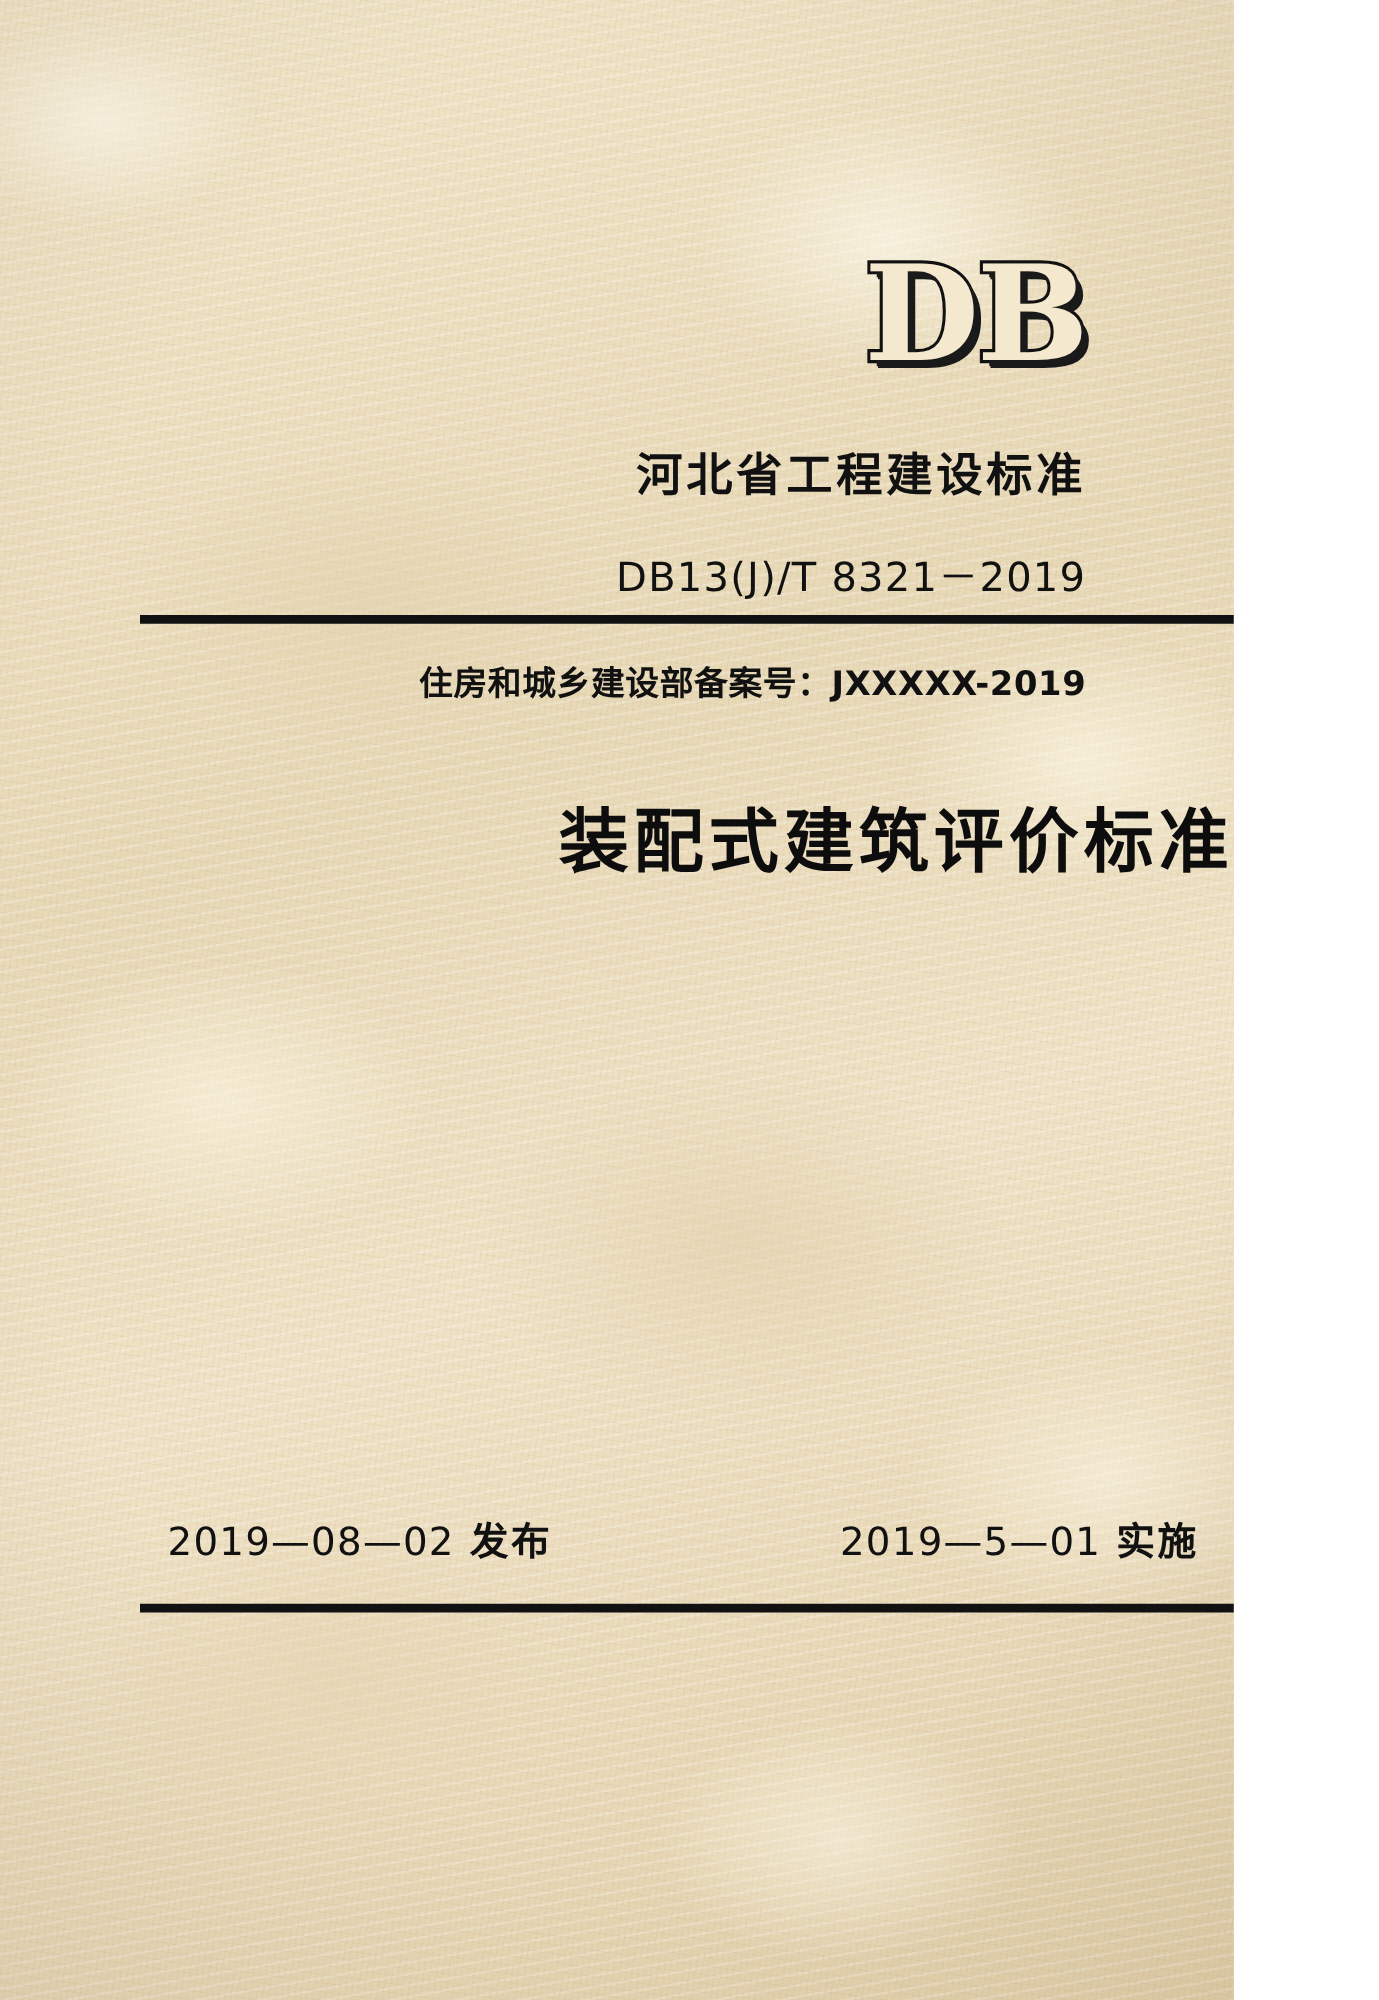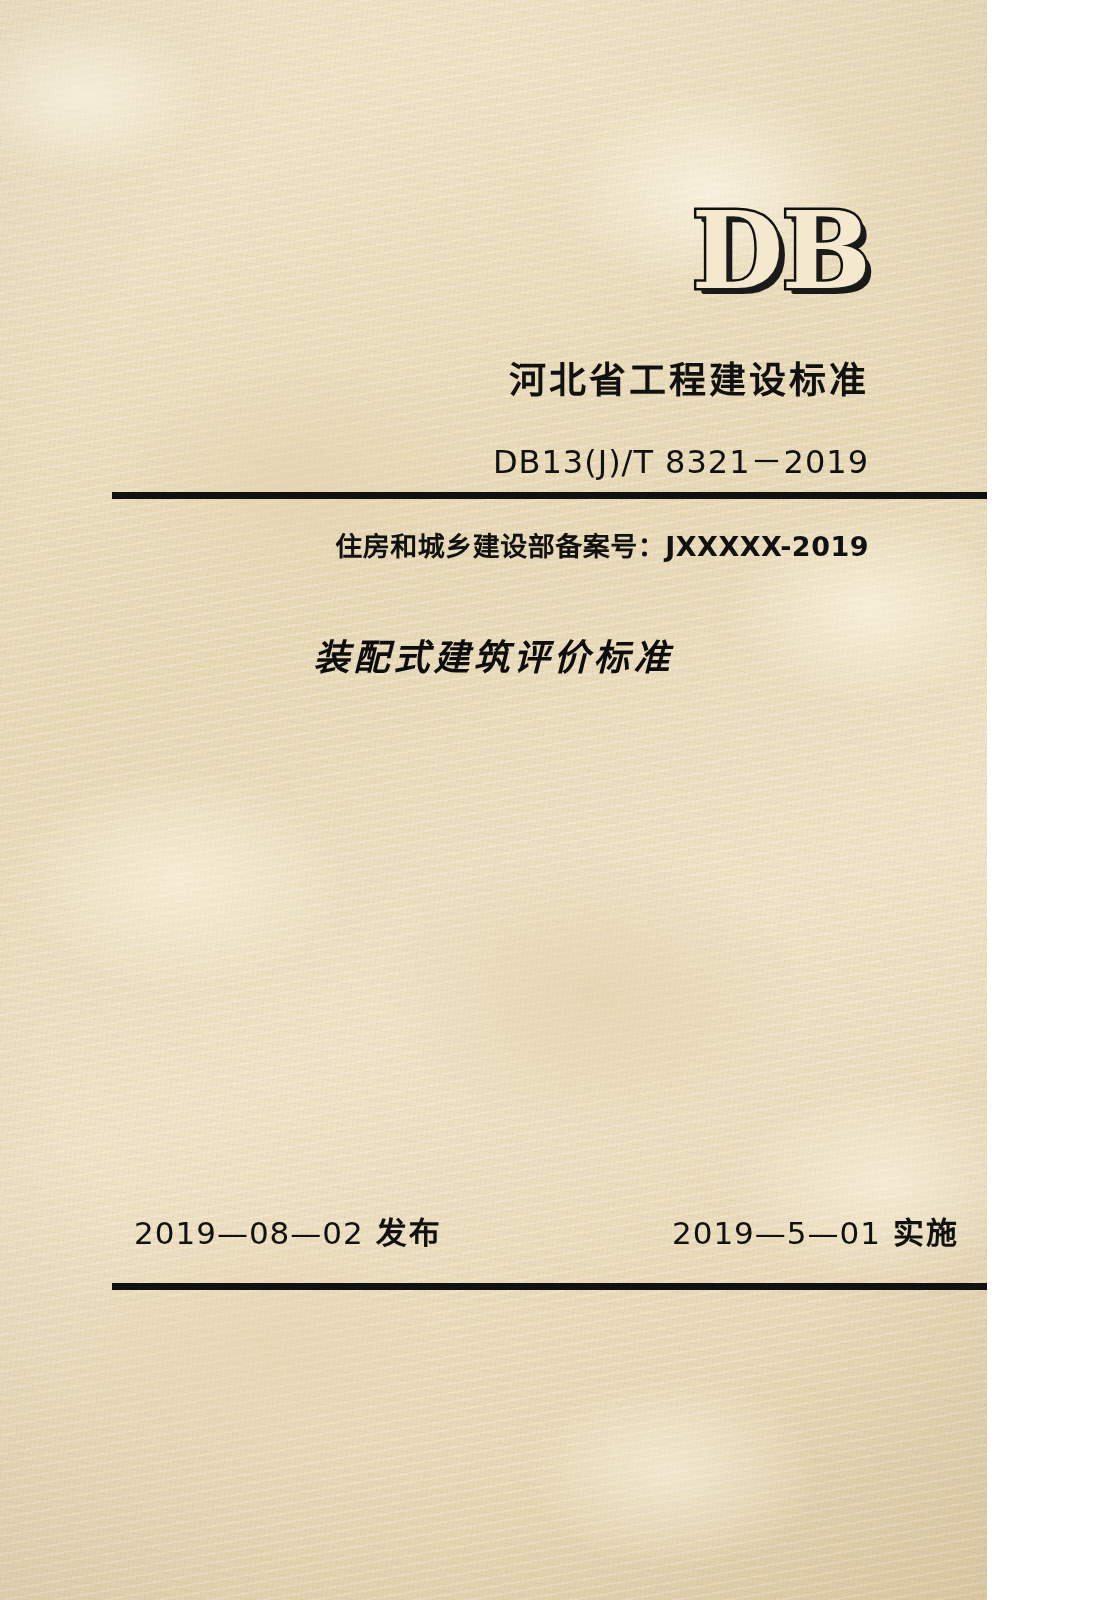--- a/index.html
+++ b/index.html
@@ -118,27 +118,26 @@
     letter-spacing: 0.5px;
     color: #111;
     white-space: nowrap;
   }
 
   .title-cn {
     position: absolute;
     top: 628px;
     left: 0;
     width: 100%;
-    text-align: center;
-    font-family: "DejaVu Sans", "Liberation Sans", sans-serif;
-    font-weight: 700;
-    font-size: 36px;
+    text-align: right;
+    font-family: "DejaVu Sans", "Liberation Sans", sans-serif;
+    font-weight: 700;
+    font-size: 56px;
     letter-spacing: 4px;
     color: #0d0d0d;
-    font-style: italic;
   }
   .title-en {
     position: absolute;
     top: 722px;
     left: 0;
     width: 100%;
     text-align: center;
     font-family: "DejaVu Serif", "Liberation Serif", serif;
     font-weight: 700;
     font-size: 30px;

